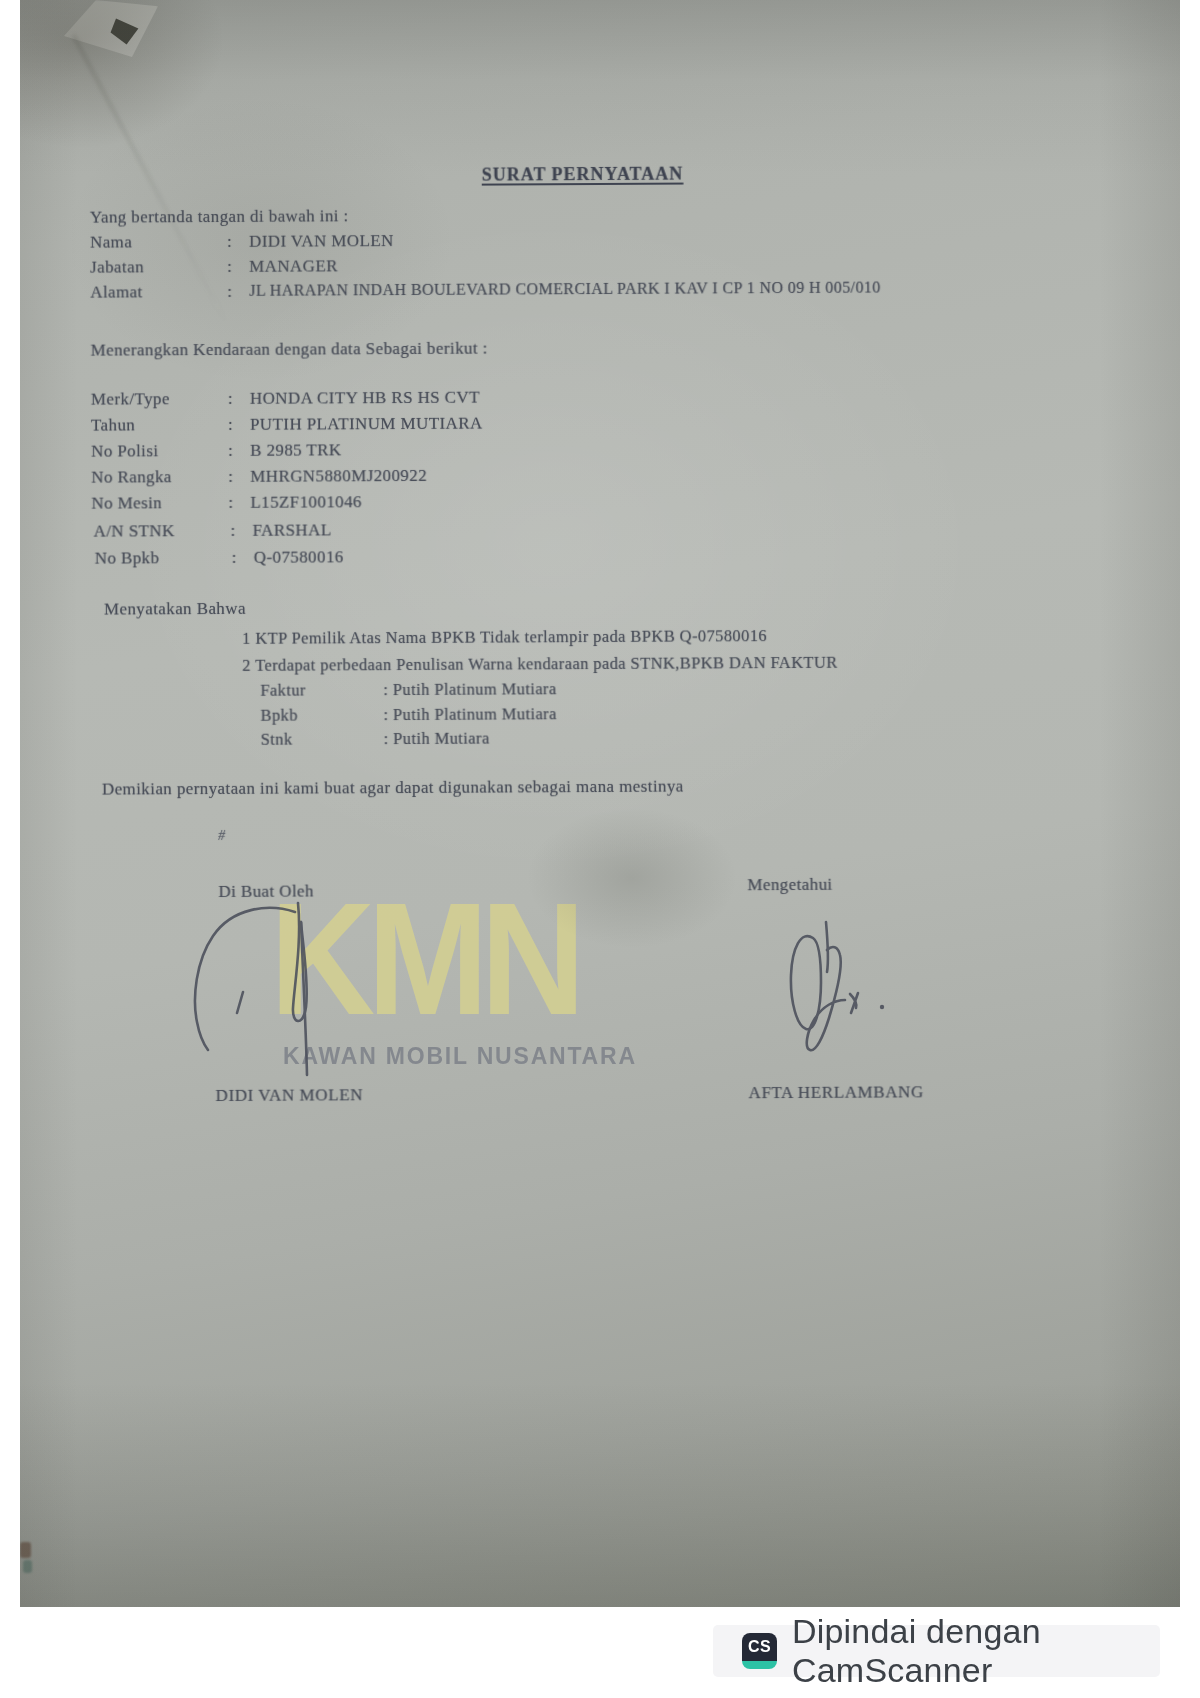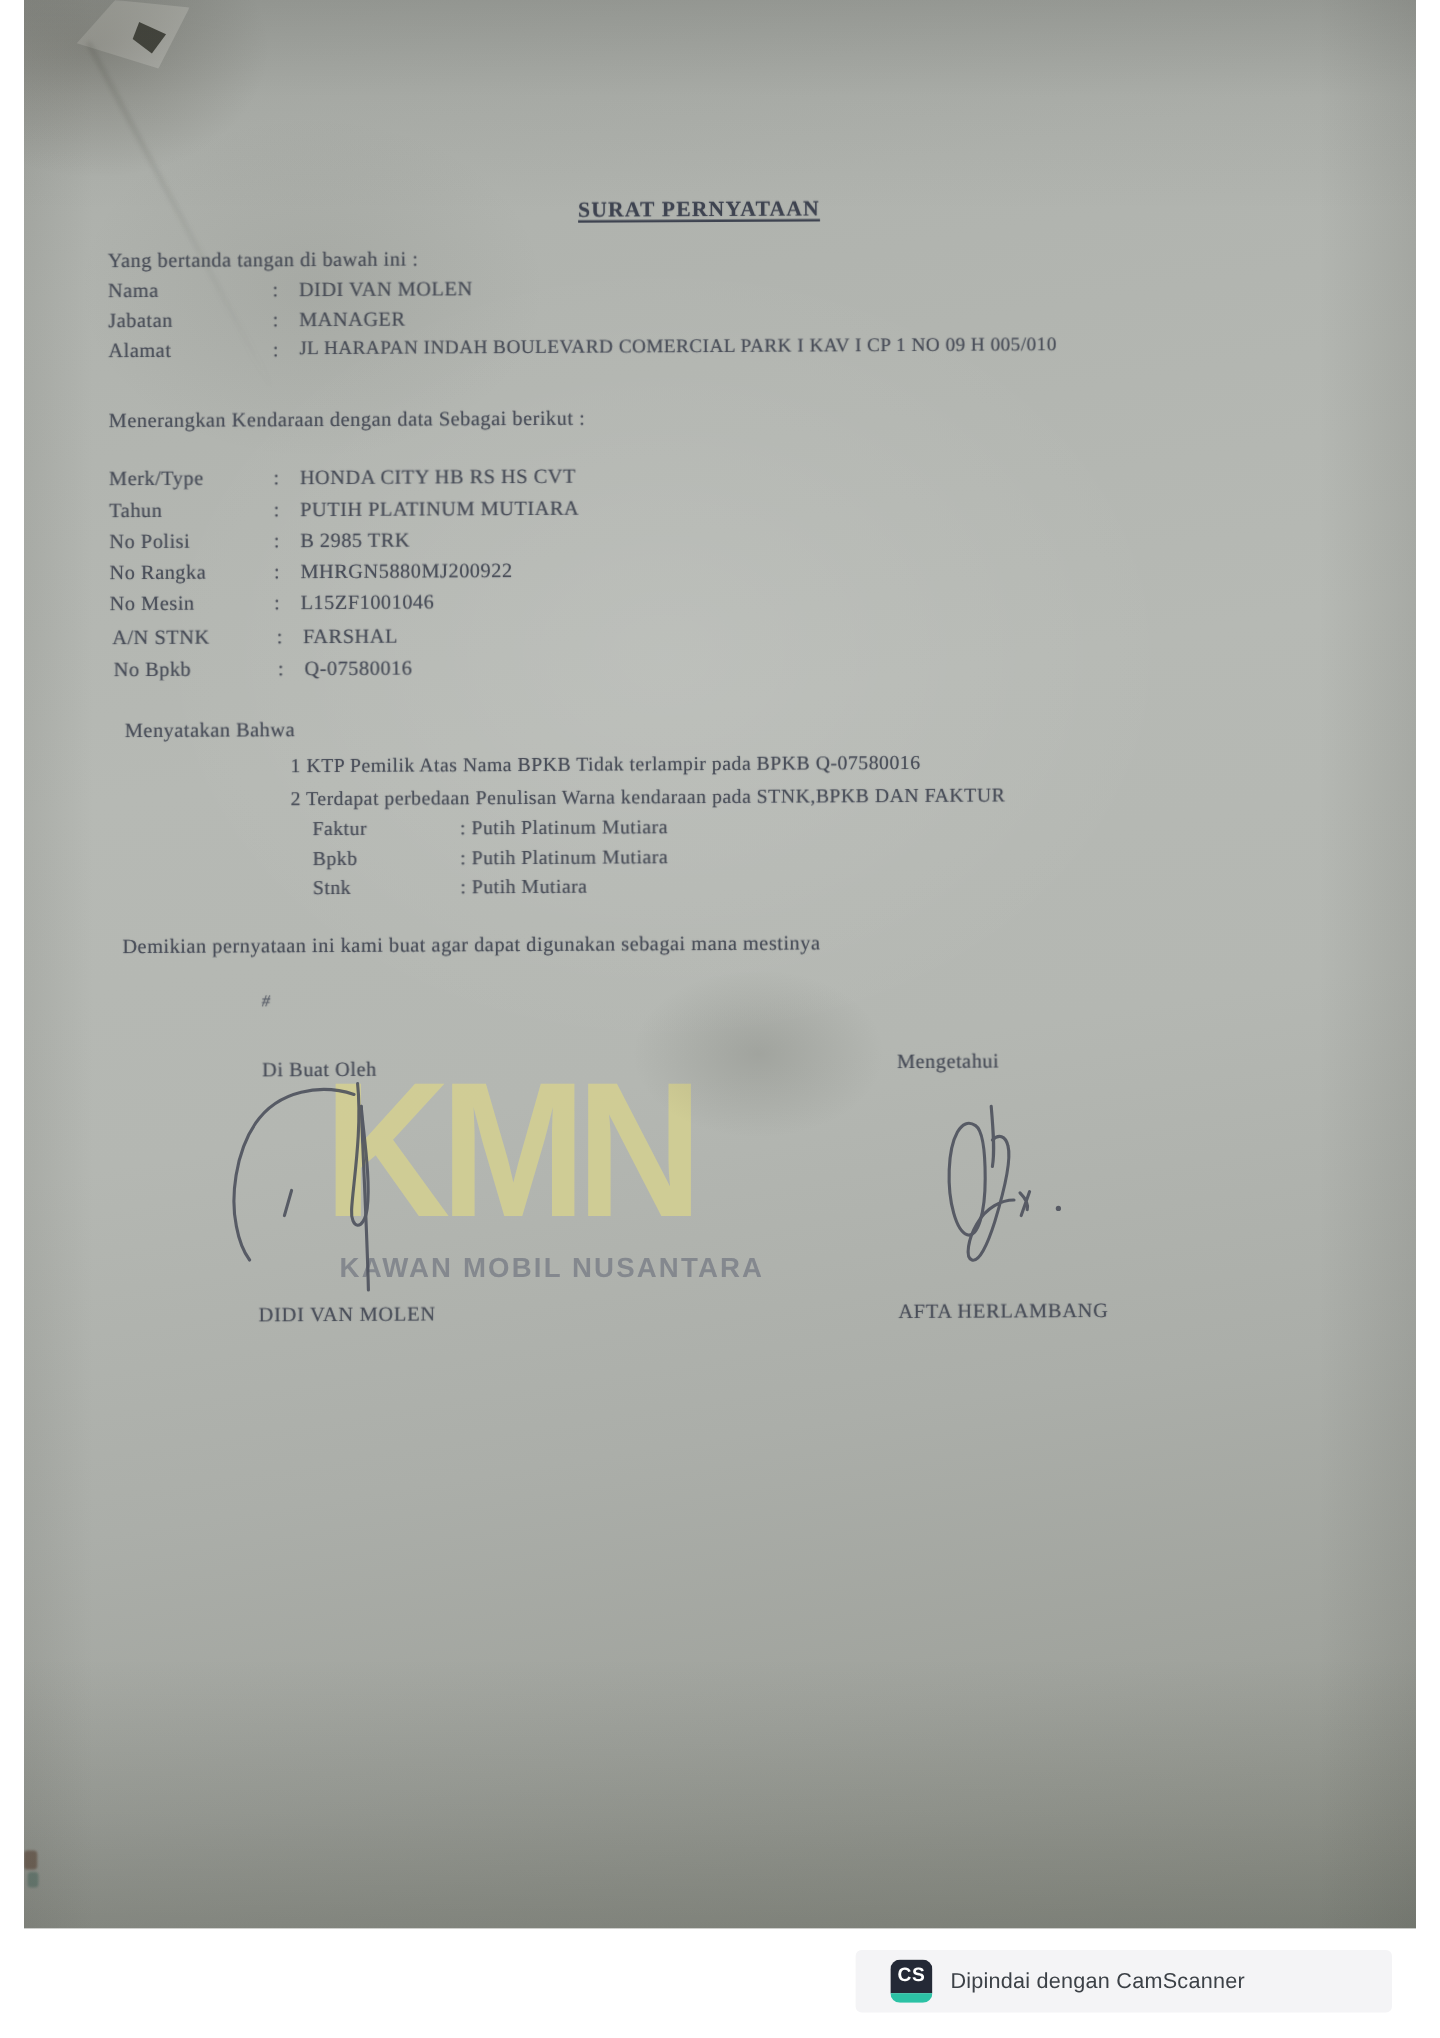--- a/index.html
+++ b/index.html
@@ -56,21 +56,21 @@
   .sigs{position:absolute;inset:0;z-index:4;}
   
   .footer-bar{position:absolute;left:713px;top:1625px;width:447px;height:52px;z-index:7;
          background:#f4f4f6;border-radius:5px;display:flex;align-items:center;gap:15px;padding-left:29px;
          box-sizing:border-box;font-family:"Liberation Sans",sans-serif;}
   .cs-icon{position:relative;width:35px;height:36px;border-radius:8px;overflow:hidden;flex:0 0 auto;}
   .cs-top{position:absolute;left:0;top:0;width:35px;height:28px;background:#242936;
           display:flex;align-items:center;justify-content:center;
           color:#ffffff;font-weight:bold;font-size:16px;letter-spacing:.5px;}
   .cs-bottom{position:absolute;left:0;bottom:0;width:35px;height:8px;background:#2cc2a5;}
-  .footer-text{font-size:18px;color:#3c4147;letter-spacing:.2px;}
+  .footer-text{font-size:34px;color:#3c4147;letter-spacing:.2px;}
 </style>
 </head>
 <body>
 
 <div class="screen">
   <div class="paper">
 
     <div class="fold"></div>
     <div class="speck"></div>
     <div class="crease"></div>

